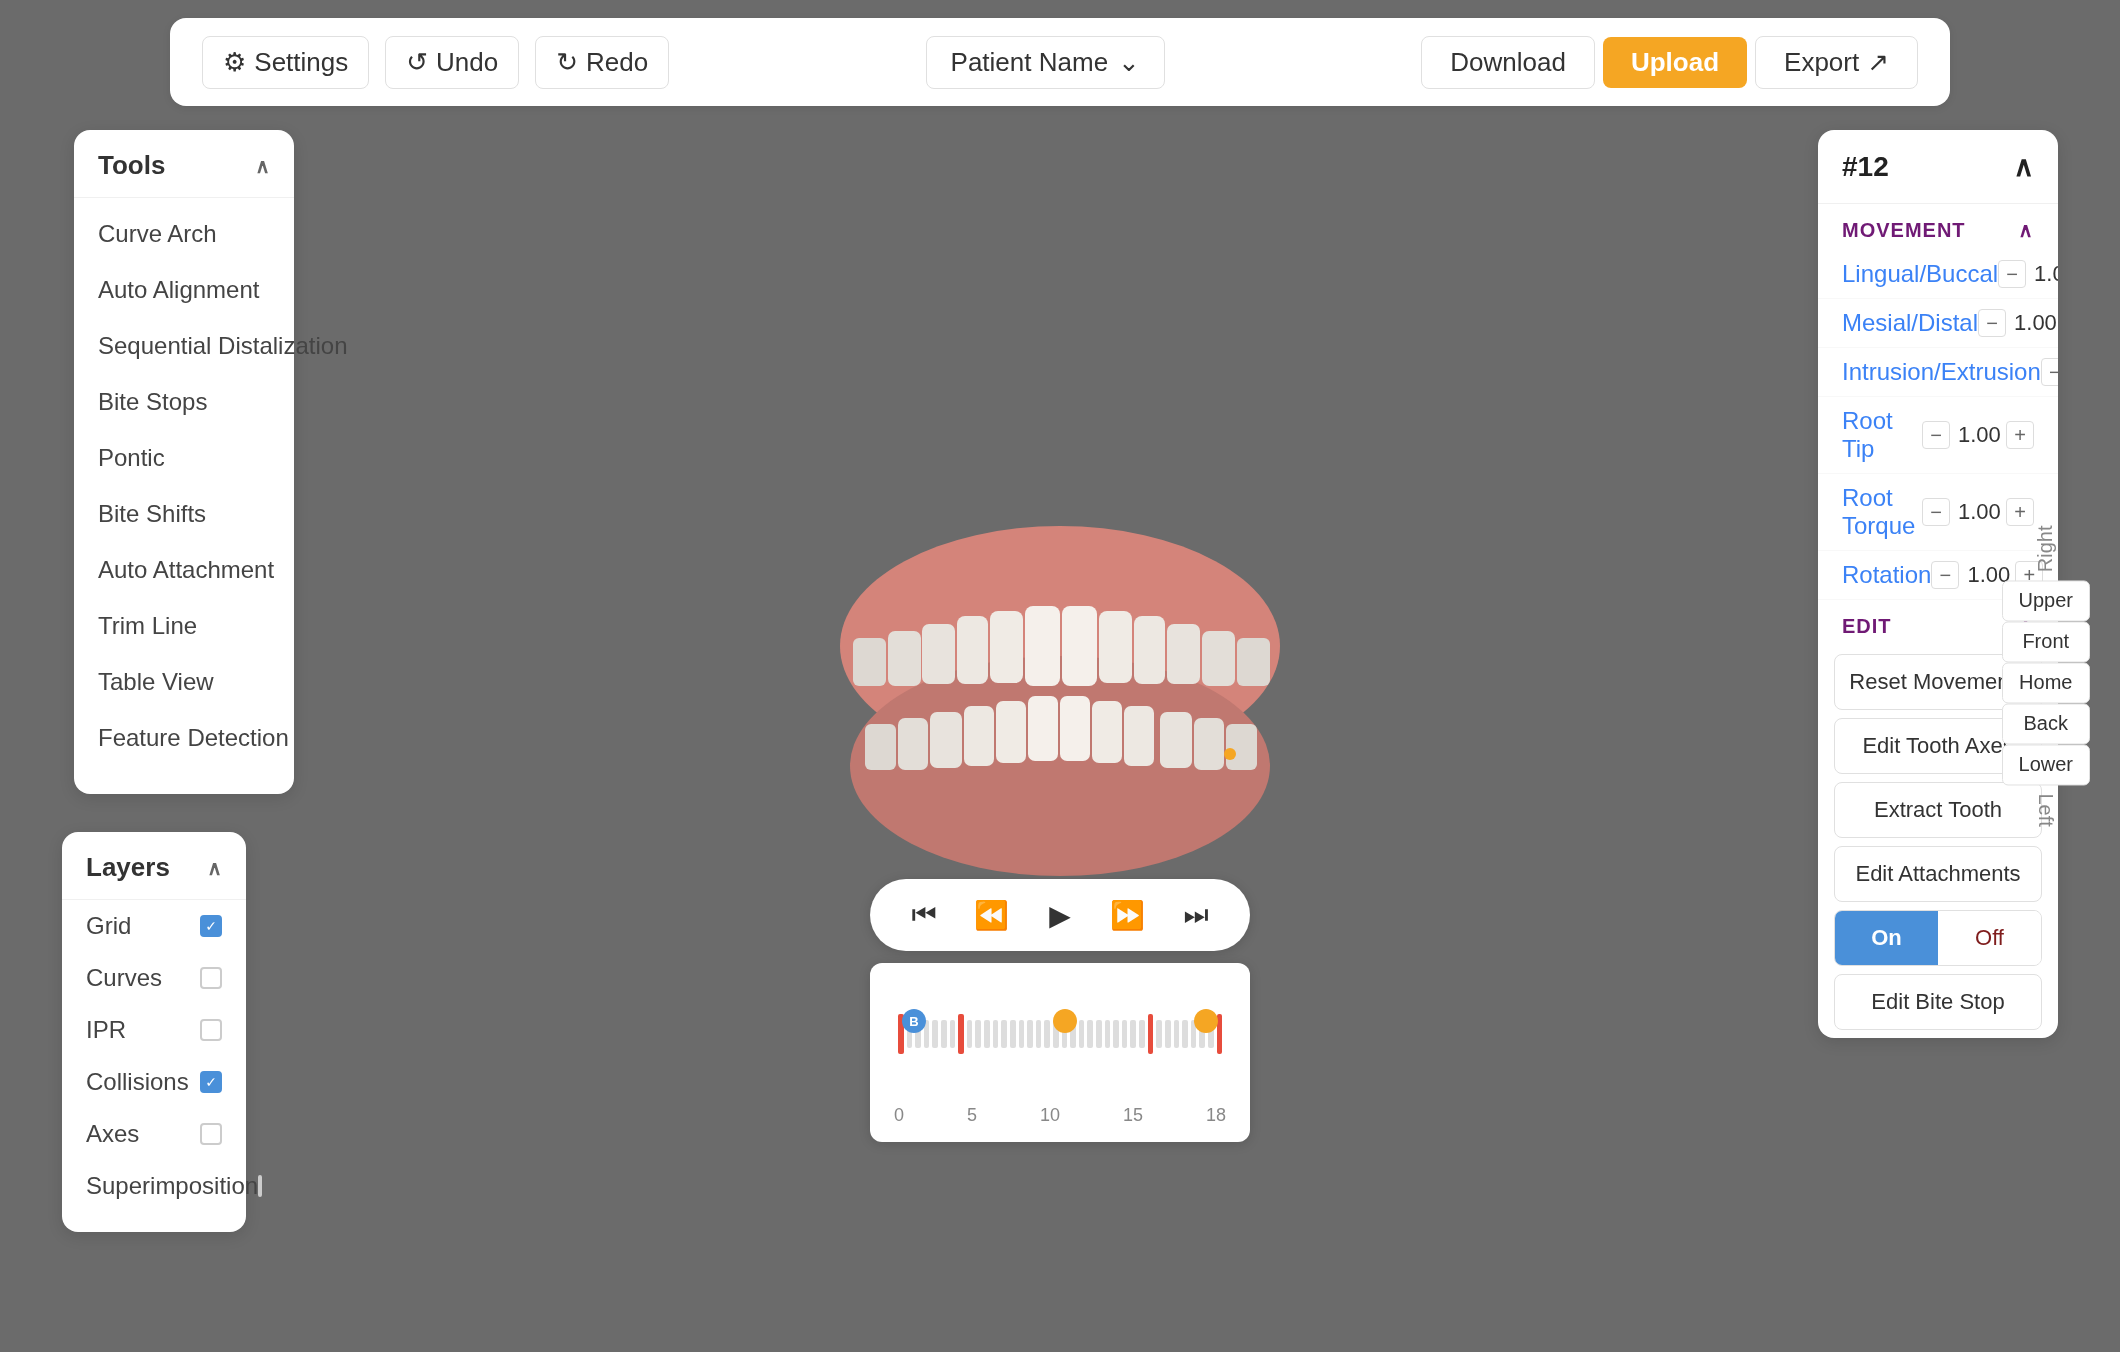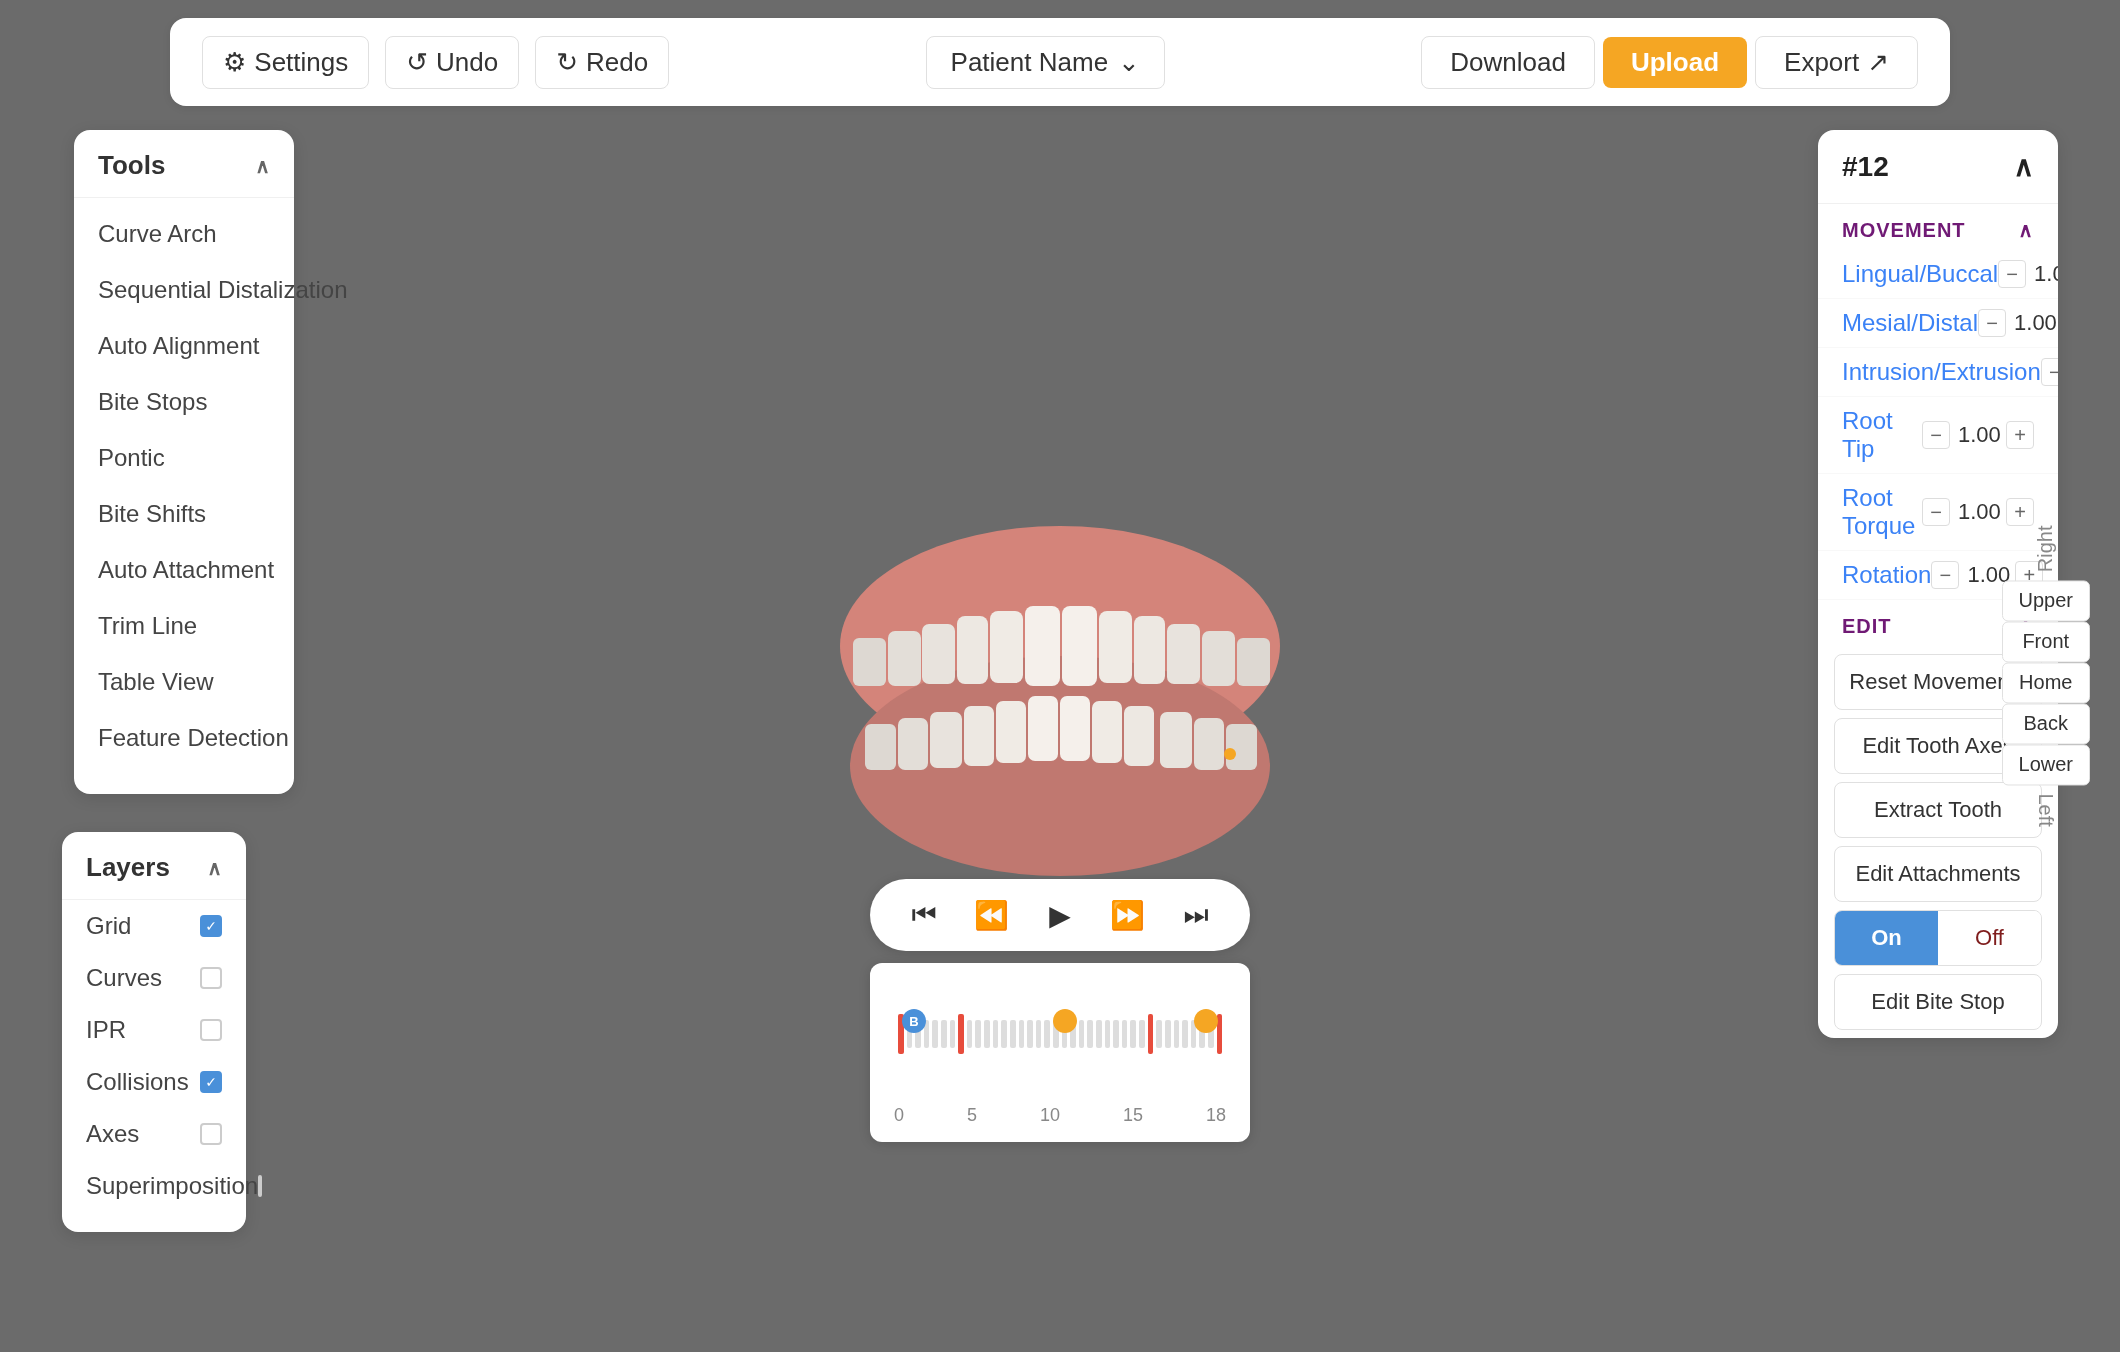--- a/index.html
+++ b/index.html
@@ -543,22 +543,22 @@
     </div>
   </div>
 
   <div class="tools-panel">
     <div class="panel-header">
       <span>Tools</span>
       <span class="chevron-icon">∧</span>
     </div>
     <div class="tools-list">
       <div class="tool-item">Curve Arch</div>
+      <div class="tool-item">Auto Alignment</div>
       <div class="tool-item">Sequential Distalization</div>
-      <div class="tool-item">Auto Alignment</div>
       <div class="tool-item">Bite Stops</div>
       <div class="tool-item">Pontic</div>
       <div class="tool-item">Bite Shifts</div>
       <div class="tool-item">Auto Attachment</div>
       <div class="tool-item">Trim Line</div>
       <div class="tool-item">Table View</div>
       <div class="tool-item">Feature Detection</div>
     </div>
   </div>
 

